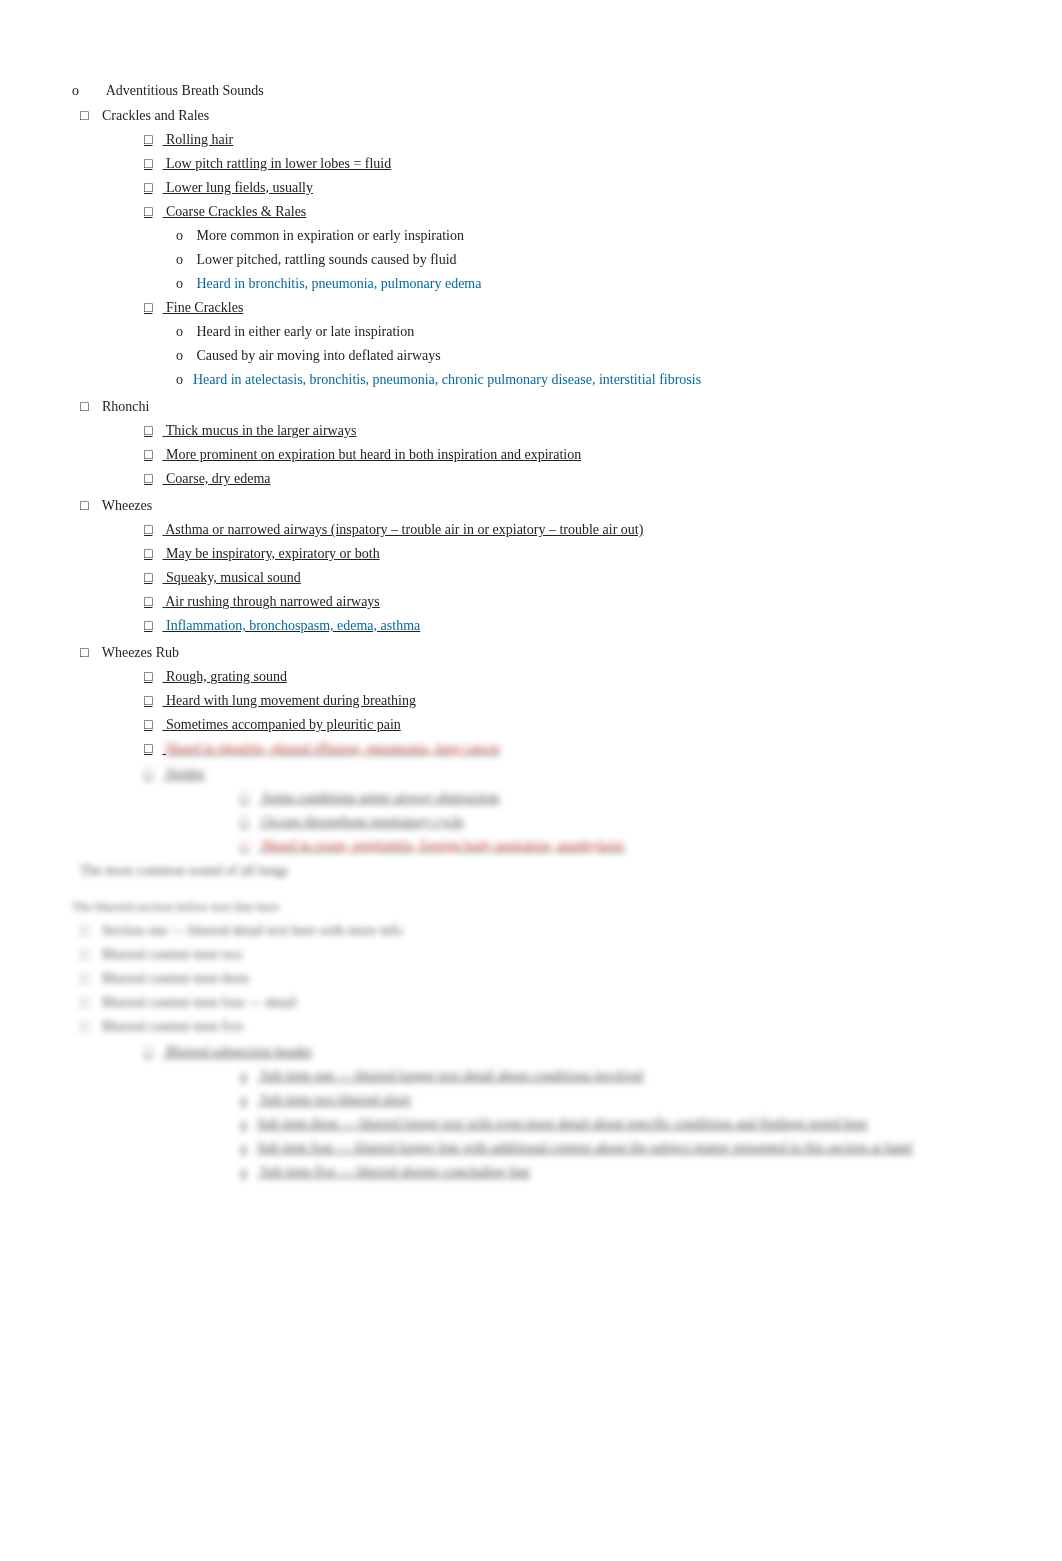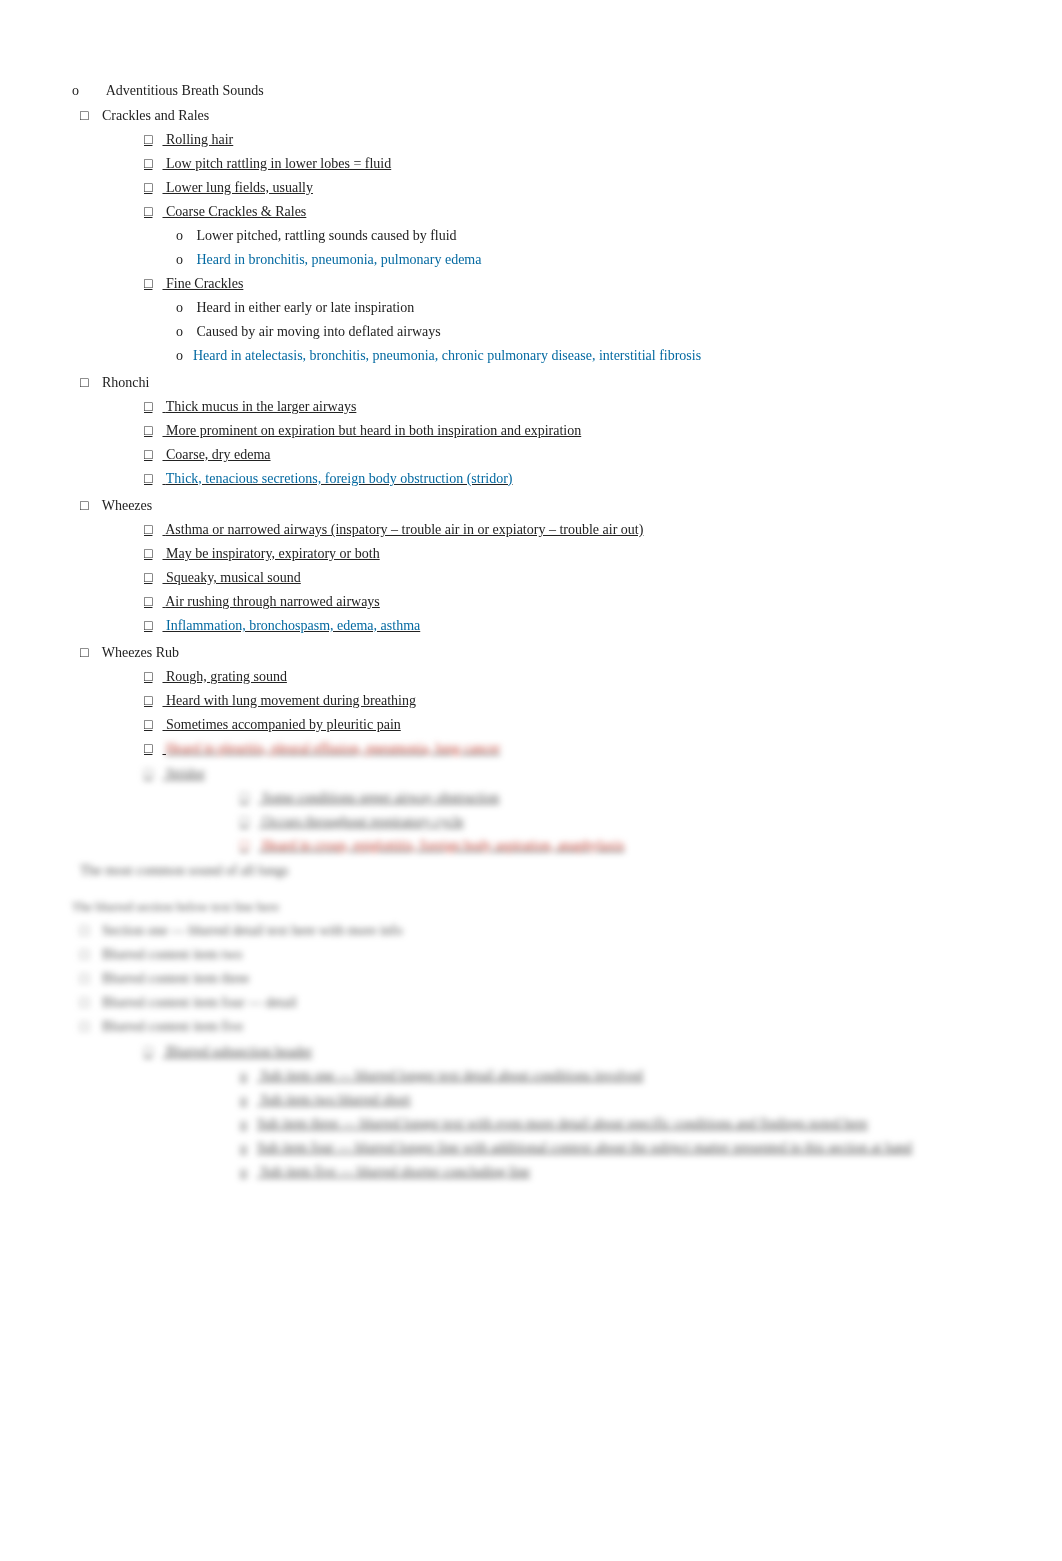--- a/index.html
+++ b/index.html
@@ -66,20 +66,24 @@
       <span style="margin-right:10px;">□</span>
       <span>Lower lung fields, usually</span>
     </div>
 
     <div class="indent2 line">
       <span style="margin-right:10px;">□</span>
       <span>Coarse Crackles &amp; Rales</span>
     </div>
     <div class="indent3 line">
       <span style="margin-right:10px;">o</span>
+      <span>More common in expiration or early inspiration</span>
+    </div>
+    <div class="indent3 line">
+      <span style="margin-right:10px;">o</span>
       <span>Lower pitched, rattling sounds caused by fluid</span>
     </div>
     <div class="indent3 line">
       <span style="margin-right:10px;">o</span>
       <span class="red">Heard in bronchitis, pneumonia, pulmonary edema</span>
     </div>
 
     <div class="indent2 line">
       <span style="margin-right:10px;">□</span>
       <span>Fine Crackles</span>
@@ -107,24 +111,20 @@
       <span style="margin-right:10px;">□</span>
       <span>Thick mucus in the larger airways</span>
     </div>
     <div class="indent2 line">
       <span style="margin-right:10px;">□</span>
       <span>More prominent on expiration but heard in both inspiration and expiration</span>
     </div>
     <div class="indent2 line">
       <span style="margin-right:10px;">□</span>
       <span>Coarse, dry edema</span>
-    </div>
-    <div class="indent2 line">
-      <span style="margin-right:10px;">□</span>
-      <span class="red">Thick, tenacious secretions, foreign body obstruction (stridor)</span>
     </div>
   </div>
 
   <div class="indent1" style="margin-top:6px;">
     <div class="line">
       <span style="margin-right:10px;">□</span>
       <span>Wheezes</span>
     </div>
     <div class="indent2 line">
       <span style="margin-right:10px;">□</span>

